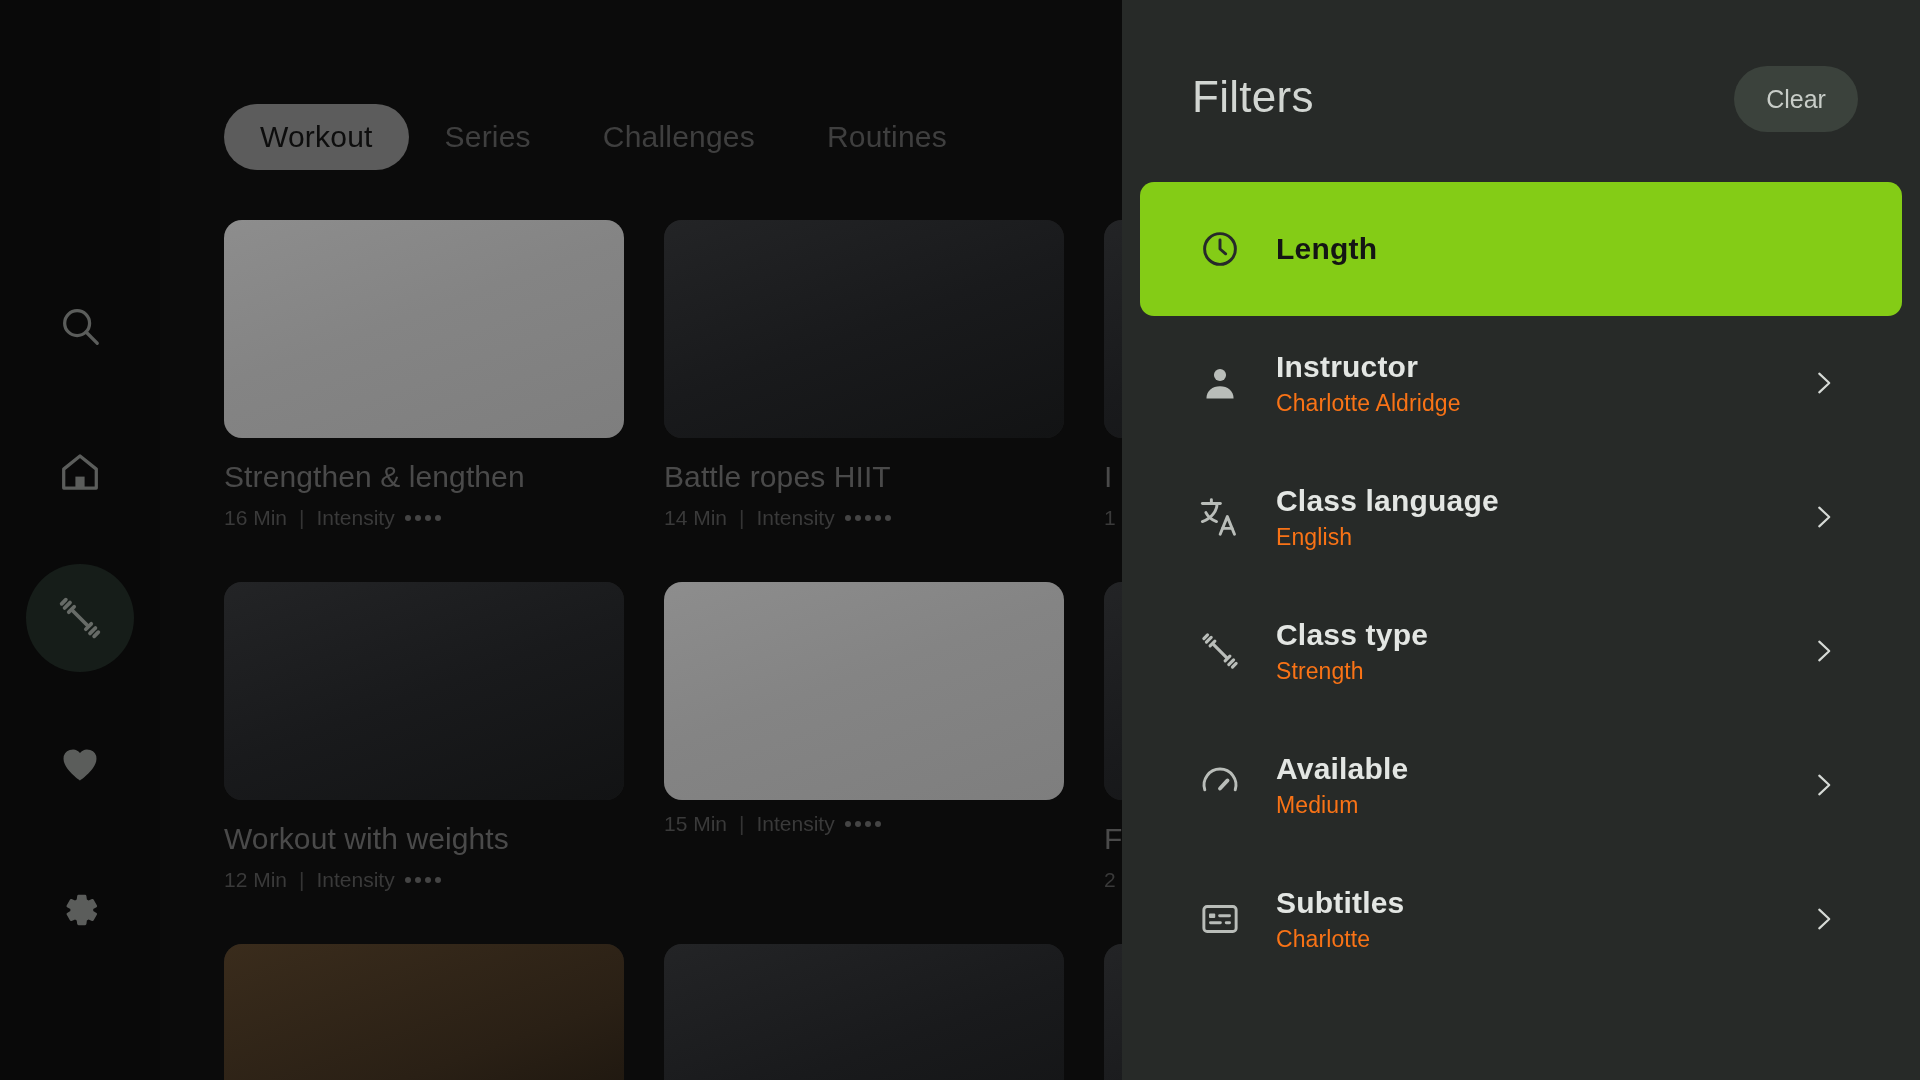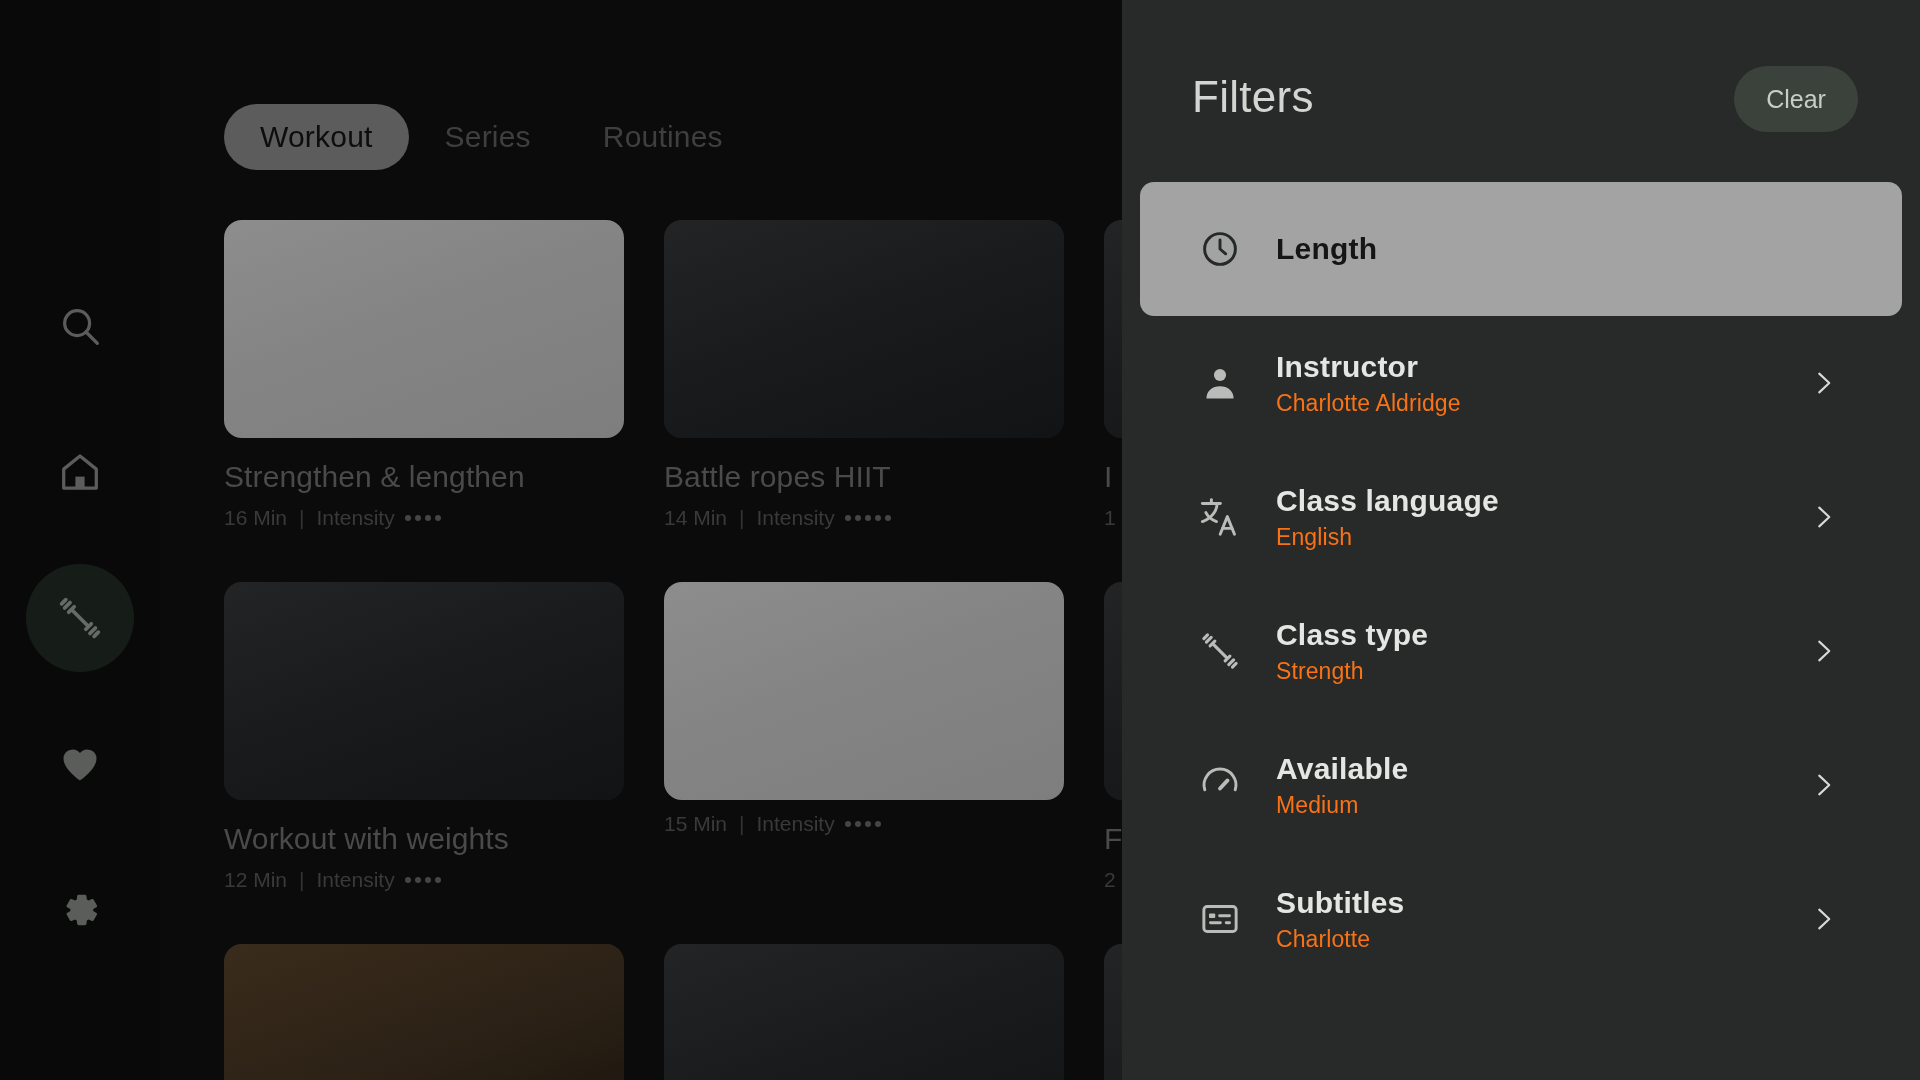--- a/index.html
+++ b/index.html
@@ -130,21 +130,21 @@
   }
   .filter-row {
     position: relative;
     height: 134px;
     display: flex;
     align-items: center;
     padding: 0 64px 0 52px;
     margin: 0 18px;
     border-radius: 14px;
   }
-  .filter-row.selected { background: #a3a3a3; }
+  .filter-row.selected { background: #84cc16; }
   .frow-icon {
     width: 56px; flex: 0 0 56px;
     display: flex; align-items: center; justify-content: center;
     color: #b9bdb9;
   }
   .filter-row.selected .frow-icon { color: #26292a; }
   .frow-text { margin-left: 28px; flex: 1 1 auto; min-width: 0; }
   .frow-label {
     font-size: 30px; color: #e3e6e3; font-weight: 700;
     letter-spacing: .2px; line-height: 1.18;
@@ -207,20 +207,21 @@
           <path d="M20.6 13.5l-1.7-1a7.6 7.6 0 0 0 0-1l1.7-1a.7.7 0 0 0 .25-.9l-1.7-3a.7.7 0 0 0-.9-.28l-1.8.75a7.4 7.4 0 0 0-.86-.5l-.25-1.9a.7.7 0 0 0-.7-.6h-3.4a.7.7 0 0 0-.7.6l-.25 1.9c-.3.15-.59.32-.86.5l-1.8-.75a.7.7 0 0 0-.9.28l-1.7 3a.7.7 0 0 0 .25.9l1.7 1a7.6 7.6 0 0 0 0 1l-1.7 1a.7.7 0 0 0-.25.9l1.7 3a.7.7 0 0 0 .9.28l1.8-.75c.27.19.56.36.86.5l.25 1.9a.7.7 0 0 0 .7.6h3.4a.7.7 0 0 0 .7-.6l.25-1.9c.3-.14.59-.31.86-.5l1.8.75a.7.7 0 0 0 .9-.28l1.7-3a.7.7 0 0 0-.25-.9z"></path>
         </svg>
       </span>
     </div>
   </nav>
 
   <main id="content">
     <div id="tabs">
         <div class="tab active">Workout</div>
         <div class="tab">Series</div>
+        <div class="tab">Challenges</div>
         <div class="tab">Routines</div>
       </div>
     <div id="grid">
         <div class="card">
           <div class="thumb">
             <div class="ph" style="background: linear-gradient(160deg, rgb(141, 141, 141) 0%, rgb(132, 132, 132) 45%, rgb(126, 126, 126) 100%);"></div>
           </div>
           <div class="card-title">Strengthen &amp; lengthen</div>
           <div class="card-meta">
             <span>16 Min</span>

